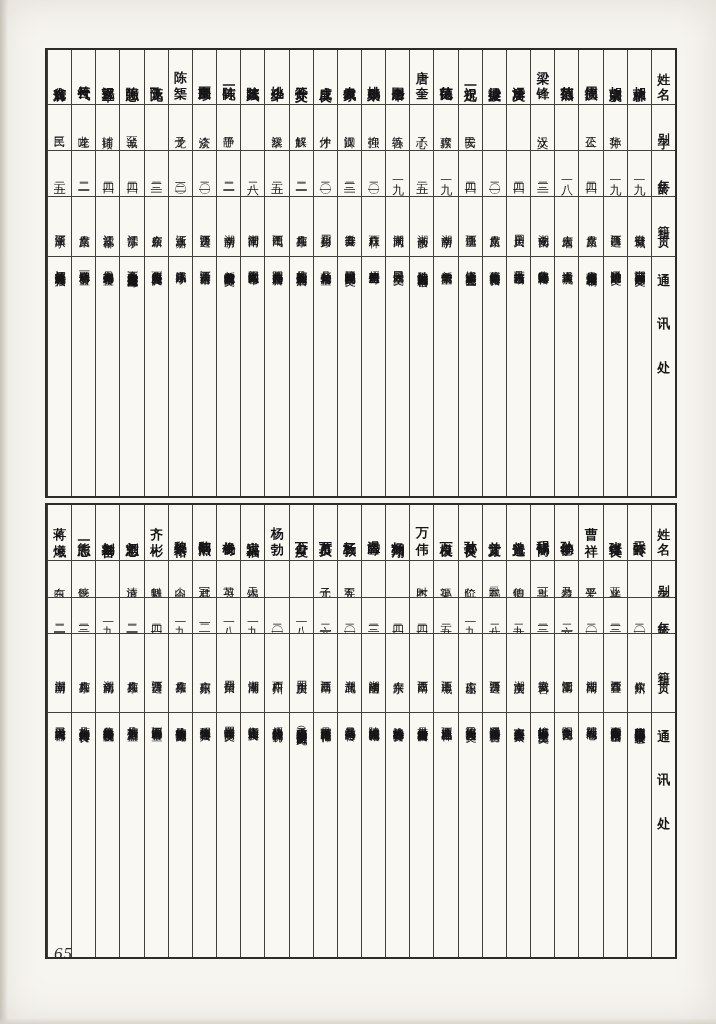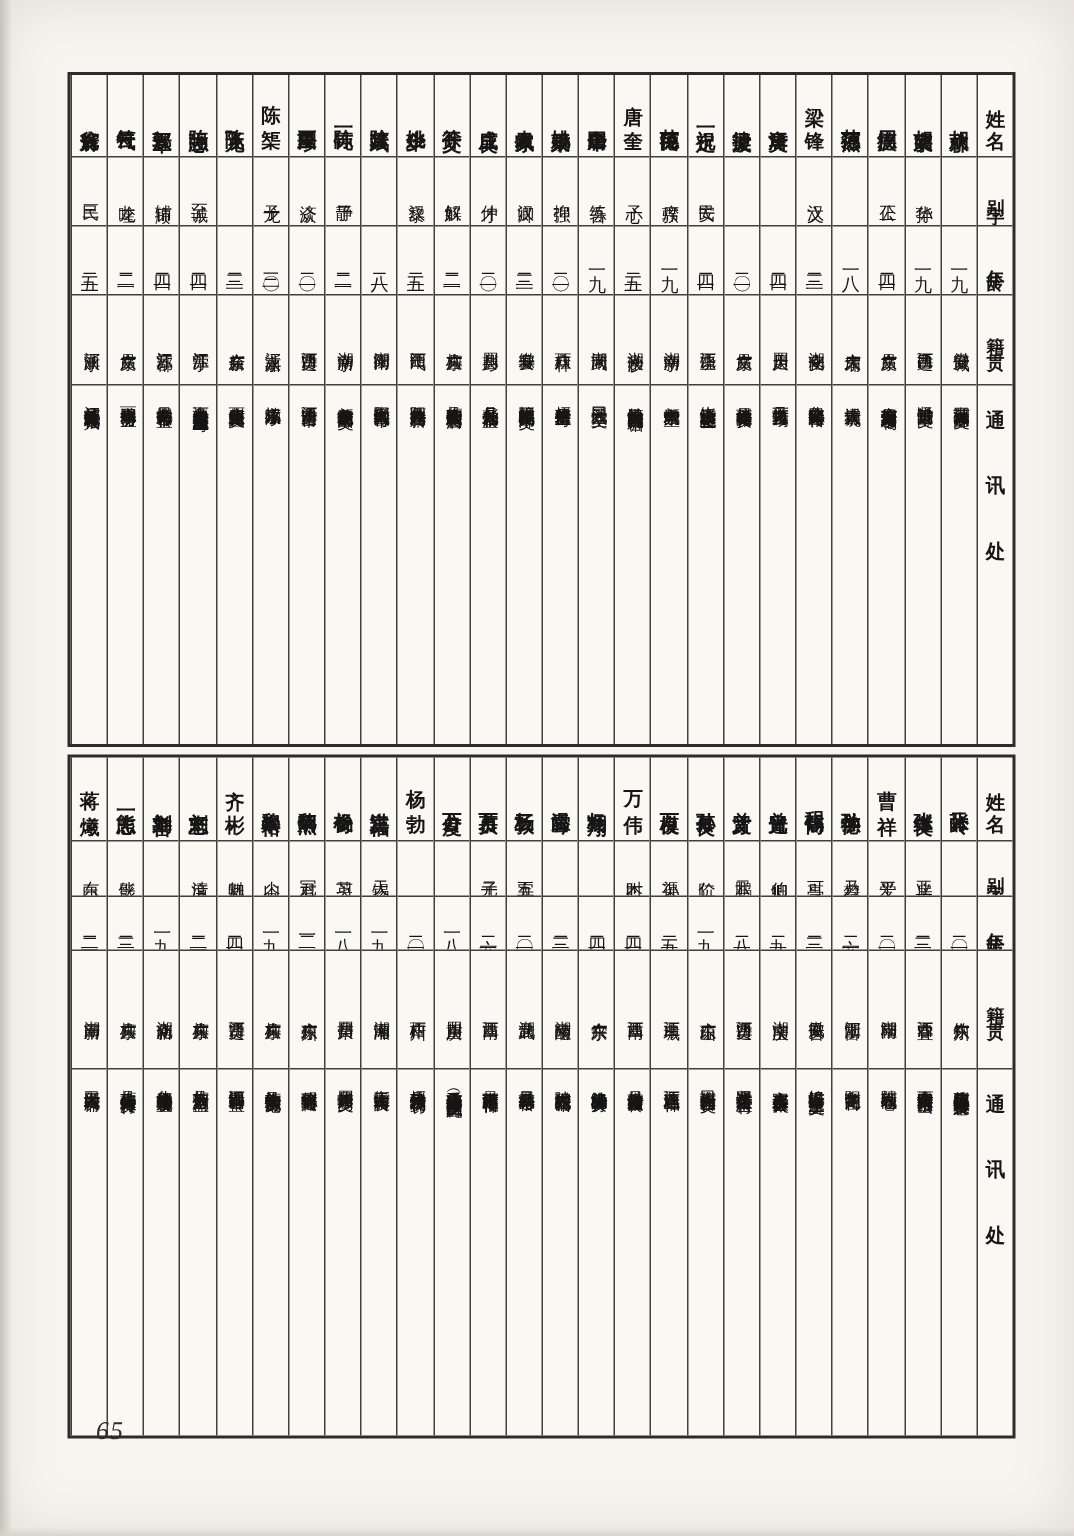--- a/index.html
+++ b/index.html
@@ -34,21 +34,21 @@
   .hsmall{font-size:12px;letter-spacing:.35em;}
   .hnative{font-size:12px;letter-spacing:.9em;}
   .hcontact{font-size:13px;letter-spacing:3.4em;}
 
   
   .t1 .name-cell{height:55px;} .t1 .courtesy-cell{height:46px;}
   .t1 .age-cell{height:46px;}  .t1 .native-cell{height:60px;}
   .t2 .name-cell{height:56px;} .t2 .courtesy-cell{height:37px;}
   .t2 .age-cell{height:36px;}  .t2 .native-cell{height:79px;}
 
-  .page-number{position:absolute;left:64px;top:944px;font-family:"Liberation Serif",serif;
+  .page-number{position:absolute;left:54px;top:944px;font-family:"Liberation Serif",serif;
         font-style:italic;font-size:17px;color:#2b2b2b;letter-spacing:1px;}
 </style>
 </head>
 <body>
 
 <div class="page">
   <div class="edge-left"></div>
   <div class="edge-bottom"></div>
 
   <div class="dtable t1" id="table-top">

